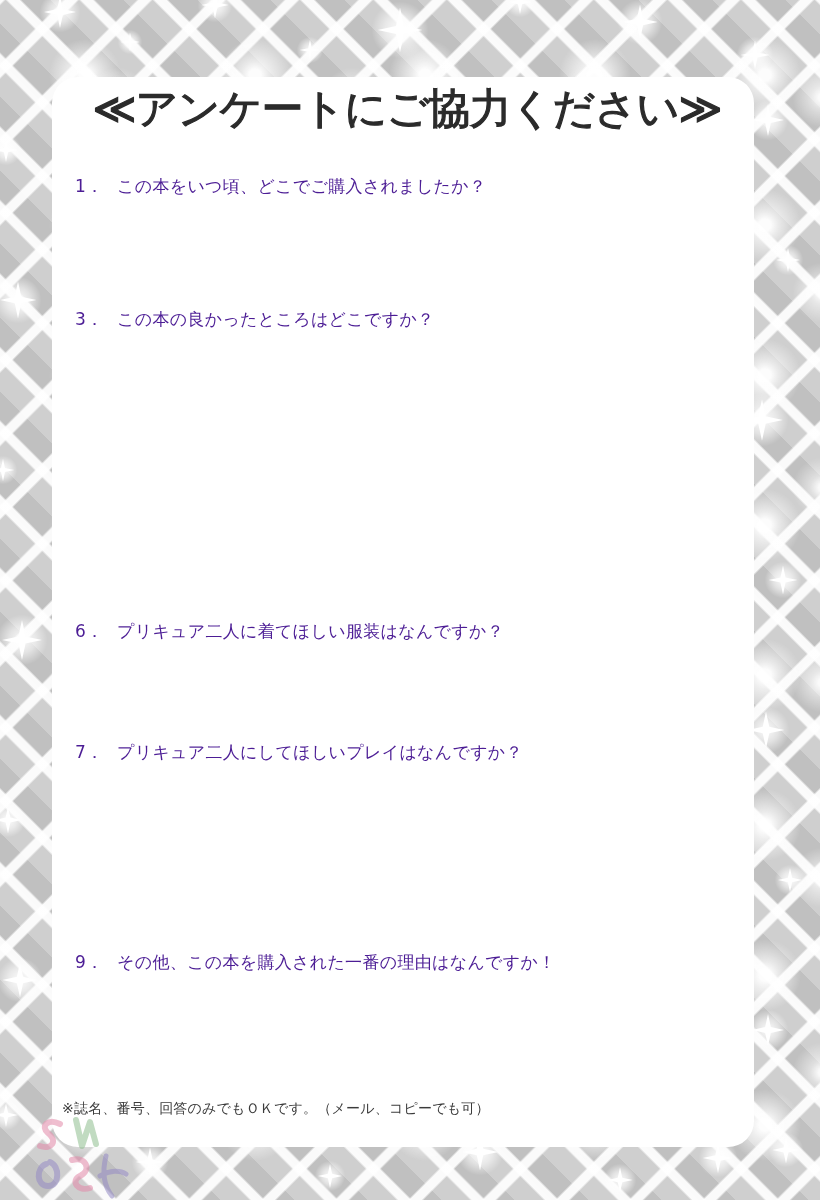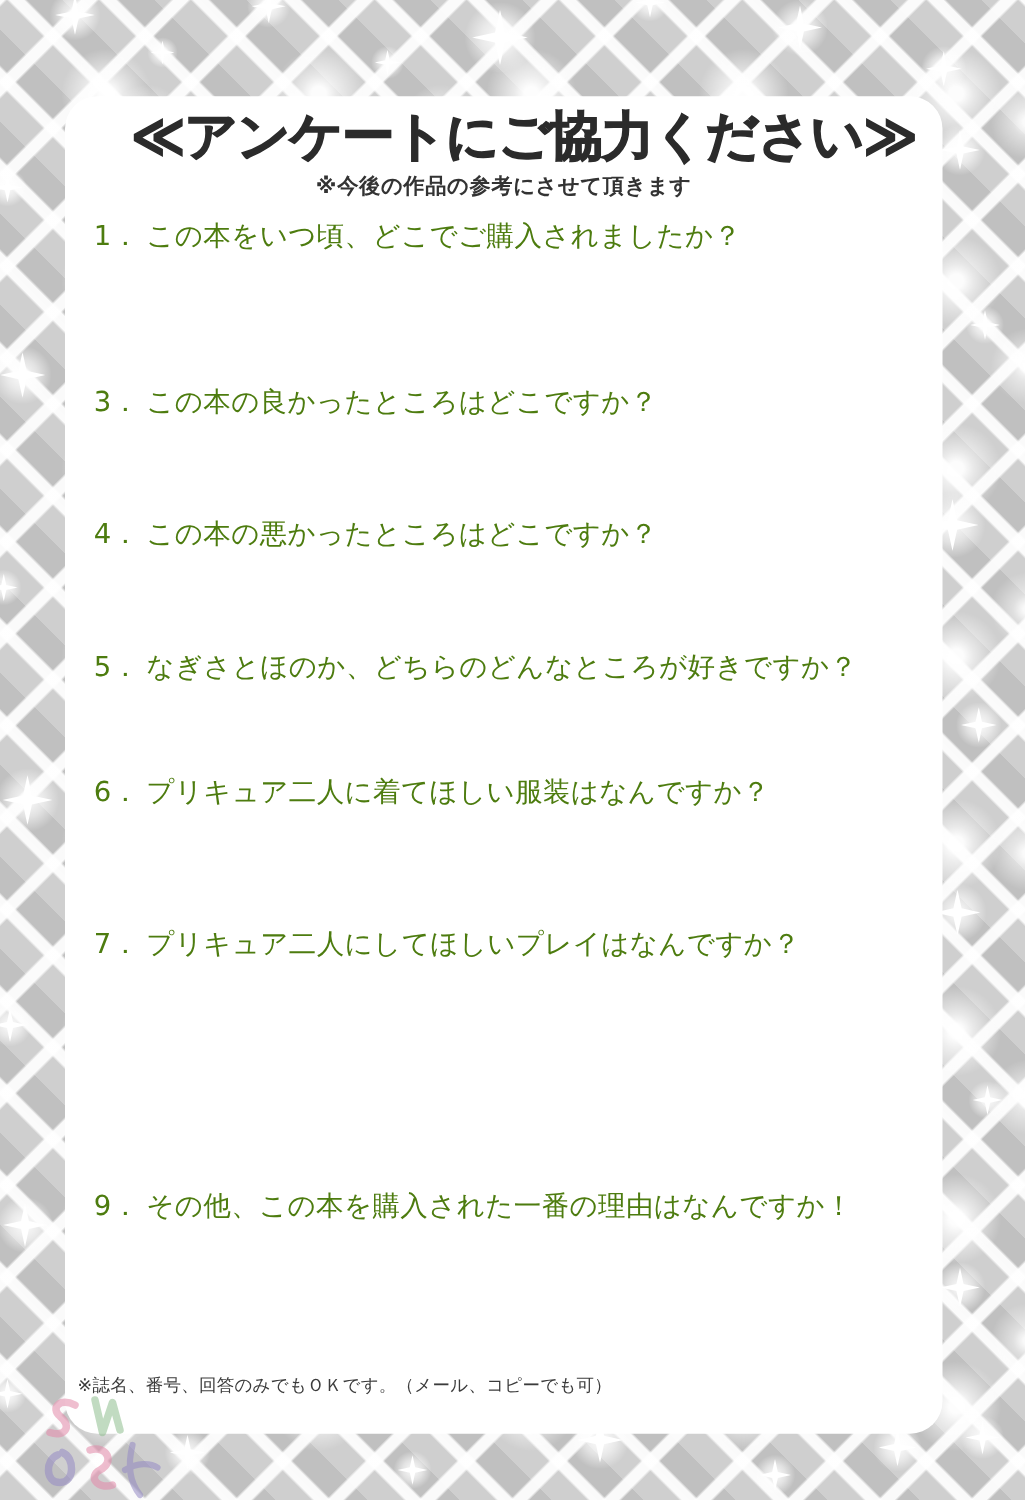--- a/index.html
+++ b/index.html
@@ -28,29 +28,29 @@
     background:radial-gradient(circle, rgba(255,255,255,.95) 0%, rgba(255,255,255,.55) 38%, rgba(255,255,255,0) 72%);}
   .sparkle::after{content:"";position:absolute;inset:10%;background:#fff;
     clip-path:polygon(50% 0%,59% 41%,100% 50%,59% 59%,50% 100%,41% 59%,0% 50%,41% 41%);
     filter:blur(.7px);}
   
   .panel{
     position:absolute;left:52px;top:77px;width:702px;height:1070px;
     background:#ffffff;border-radius:26px;z-index:2;
   }
   .page-title{
-    position:absolute;left:16px;top:9px;width:100%;
-    text-align:center;font-size:42px;font-weight:700;letter-spacing:-1px;
+    position:absolute;left:4px;top:9px;width:100%;
+    text-align:center;font-size:42px;font-weight:400;letter-spacing:-1px;
     color:#2b2b2b;-webkit-text-stroke:1.2px #2b2b2b;line-height:1.1;
   }
   .page-subtitle{
     position:absolute;left:0;top:60px;width:100%;
     text-align:center;font-size:17px;font-weight:700;color:#333;letter-spacing:.5px;
   }
-  .q{position:absolute;left:23px;width:660px;color:#4d7c0f;font-size:22px;
+  .q{position:absolute;left:23px;width:660px;color:#4c1d95;font-size:17px;
      letter-spacing:.3px;line-height:1.25;white-space:nowrap;}
   .qnum{display:inline-block;width:42px;}
   .footer-note{
     position:absolute;left:10px;top:1023px;width:680px;
     color:#3b3b3b;font-size:14px;letter-spacing:.2px;white-space:nowrap;
   }
   .corner-doodle{position:absolute;left:32px;top:1112px;z-index:3;pointer-events:none;}
 </style>
 </head>
 <body>
@@ -82,33 +82,26 @@
     <div class="sparkle" style="left: 769px; top: 1133px; width: 34px; height: 34px;"></div>
     <div class="sparkle" style="left: 132px; top: 1144px; width: 36px; height: 36px;"></div>
     <div class="sparkle" style="left: 315px; top: 1161px; width: 30px; height: 30px;"></div>
     <div class="sparkle" style="left: 457px; top: 1129px; width: 46px; height: 46px;"></div>
     <div class="sparkle" style="left: 604px; top: 1164px; width: 32px; height: 32px;"></div>
     <div class="sparkle" style="left: 699px; top: 1139px; width: 38px; height: 38px;"></div>
   </div>
 
 <div class="panel">
   <div class="page-title">≪アンケートにご協力ください≫</div>
-  <div class="page-subtitle">※今後の作品の参考にさせて頂きます</div>
 
   <div class="q" style="top:99px">
     <span class="qnum">1．</span><span>この本をいつ頃、どこでご購入されましたか？</span>
   </div>
   <div class="q" style="top:232px">
     <span class="qnum">3．</span><span>この本の良かったところはどこですか？</span>
-  </div>
-  <div class="q" style="top:337px">
-    <span class="qnum">4．</span><span>この本の悪かったところはどこですか？</span>
-  </div>
-  <div class="q" style="top:444px">
-    <span class="qnum">5．</span><span>なぎさとほのか、どちらのどんなところが好きですか？</span>
   </div>
   <div class="q" style="top:544px">
     <span class="qnum">6．</span><span>プリキュア二人に着てほしい服装はなんですか？</span>
   </div>
   <div class="q" style="top:665px">
     <span class="qnum">7．</span><span>プリキュア二人にしてほしいプレイはなんですか？</span>
   </div>
   <div class="q" style="top:875px">
     <span class="qnum">9．</span><span>その他、この本を購入された一番の理由はなんですか！</span>
   </div>

